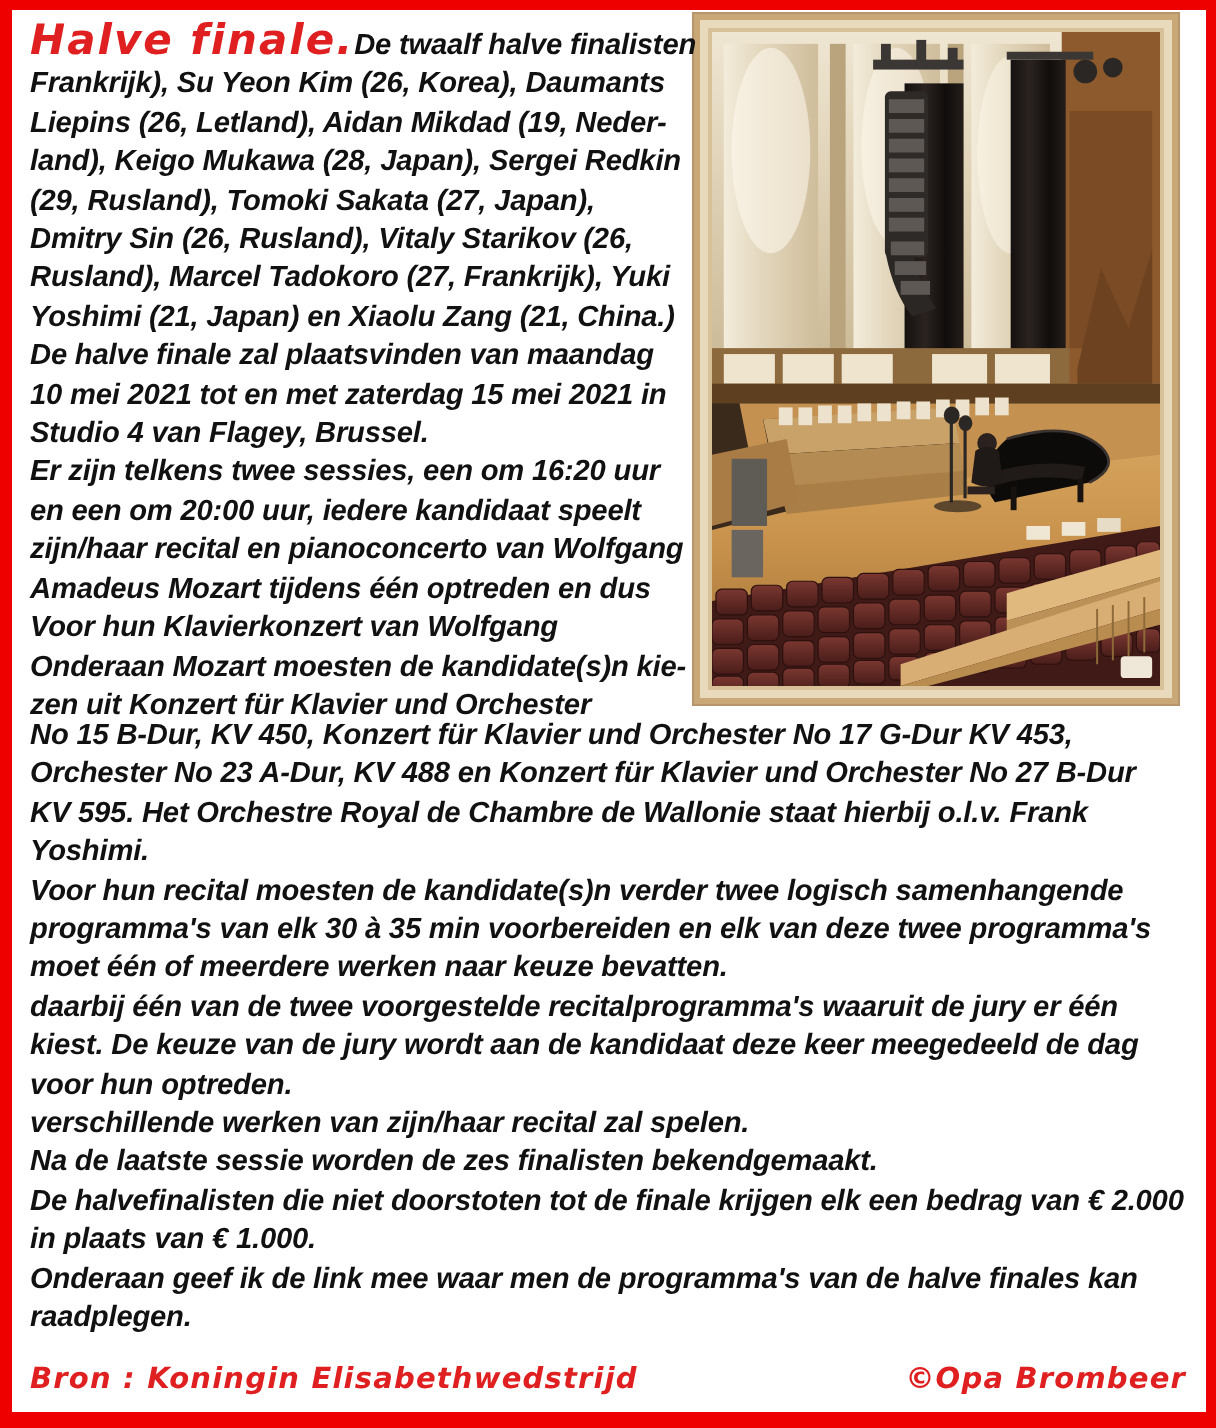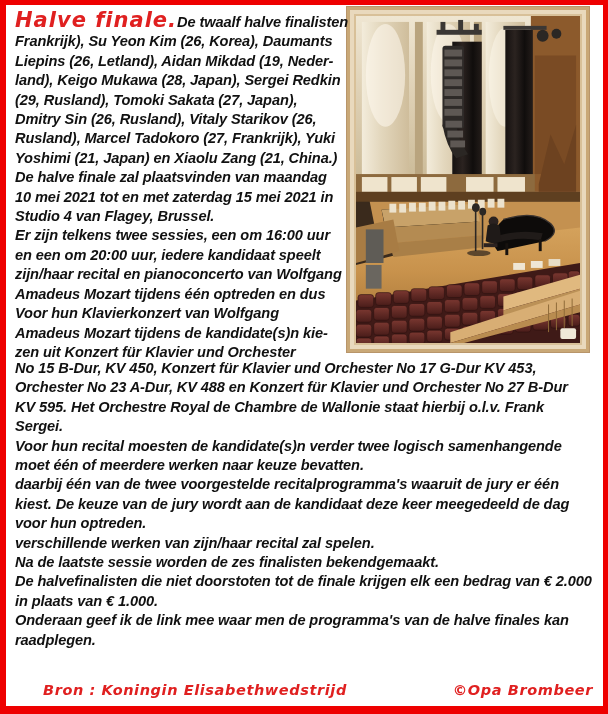--- a/index.html
+++ b/index.html
@@ -94,21 +94,20 @@
     width: 592px;
   }
 
   
   .footer {
     position: absolute;
     left: 7px;
     right: 4px;
     bottom: 2px;
     height: 22px;
-    margin-left: 28px;
   }
   .sig {
     font-family: "DejaVu Sans", sans-serif;
     font-style: italic;
     font-weight: bold;
     font-size: 14.5px;
     color: #e02020;
     letter-spacing: 0.6px;
     white-space: nowrap;
   }
@@ -355,37 +354,38 @@
         <div class="para">Frankrijk), Su Yeon Kim (26, Korea), Daumants</div>
         <div class="para">Liepins (26, Letland), Aidan Mikdad (19, Neder-</div>
         <div class="para">land), Keigo Mukawa (28, Japan), Sergei Redkin</div>
         <div class="para">(29, Rusland), Tomoki Sakata (27, Japan),</div>
         <div class="para">Dmitry Sin (26, Rusland), Vitaly Starikov (26,</div>
         <div class="para">Rusland), Marcel Tadokoro (27, Frankrijk), Yuki</div>
         <div class="para">Yoshimi (21, Japan) en Xiaolu Zang (21, China.)</div>
         <div class="para">De halve finale zal plaatsvinden van maandag</div>
         <div class="para">10 mei 2021 tot en met zaterdag 15 mei 2021 in</div>
         <div class="para">Studio 4 van Flagey, Brussel.</div>
-        <div class="para">Er zijn telkens twee sessies, een om 16:00 uur</div>
+        <div class="para">Er zijn telkens twee sessies, een om 16:20 uur</div>
         <div class="para"> en een om 20:00 uur, iedere kandidaat speelt</div>
         <div class="para">zijn/haar recital en pianoconcerto van Wolfgang</div>
         <div class="para">Amadeus Mozart tijdens één optreden en dus</div>
         <div class="para">Voor hun Klavierkonzert van Wolfgang</div>
-        <div class="para">Amadeus Mozart tijdens de kandidate(s)n kie-</div>
+        <div class="para">Onderaan Mozart moesten de kandidate(s)n kie-</div>
         <div class="para">zen uit  Konzert für Klavier und Orchester</div>
       </div>
     </div>
 
     <div class="block-wide">
       <div class="body-text wide">
         <div class="para">No 15 B-Dur, KV 450, Konzert für Klavier und Orchester No 17 G-Dur KV 453,</div>
         <div class="para">Orchester No 23 A-Dur, KV 488 en Konzert für Klavier und Orchester No 27 B-Dur</div>
         <div class="para">KV 595. Het Orchestre Royal de Chambre de Wallonie staat hierbij o.l.v. Frank</div>
-        <div class="para">Sergei.</div>
+        <div class="para">Yoshimi.</div>
         <div class="para">Voor hun recital moesten de kandidate(s)n verder twee logisch samenhangende</div>
+        <div class="para">programma's van elk 30 à 35 min voorbereiden en elk van deze twee programma's</div>
         <div class="para">moet één of meerdere werken naar keuze bevatten.</div>
         <div class="para">daarbij één van de twee voorgestelde recitalprogramma's waaruit de jury er één</div>
         <div class="para">kiest. De keuze van de jury wordt aan de kandidaat deze keer meegedeeld  de dag</div>
         <div class="para">voor hun optreden.</div>
         <div class="para">verschillende werken van zijn/haar recital zal spelen.</div>
         <div class="para">Na de laatste sessie worden de zes finalisten bekendgemaakt.</div>
         <div class="para">De halvefinalisten die niet doorstoten tot de finale krijgen elk een bedrag van € 2.000</div>
         <div class="para">in plaats van € 1.000.</div>
         <div class="para">Onderaan geef ik de link mee waar men de programma's van de halve finales kan</div>
         <div class="para">raadplegen.</div>

